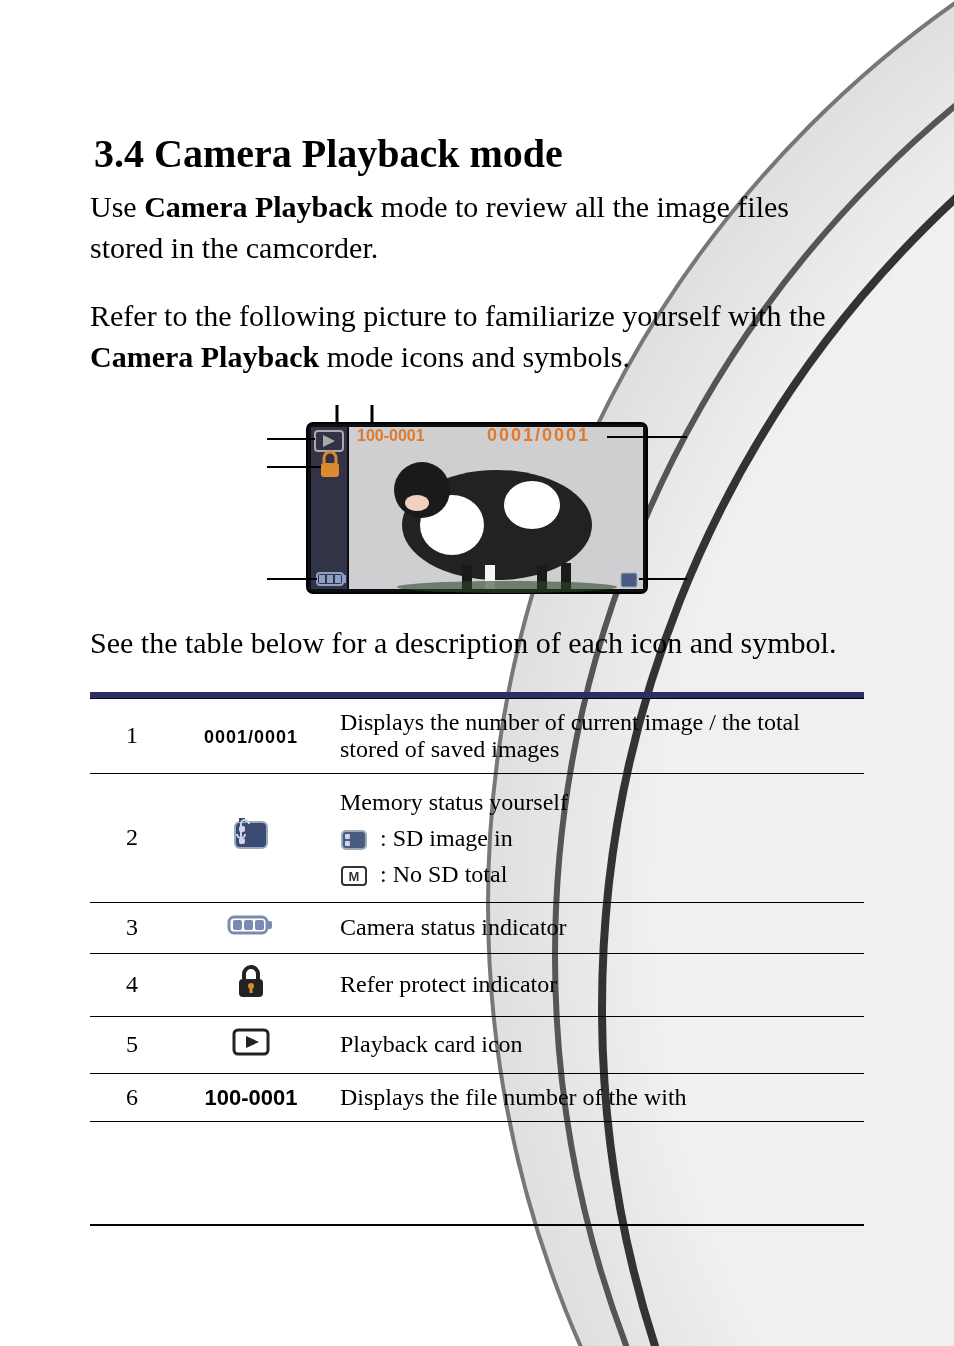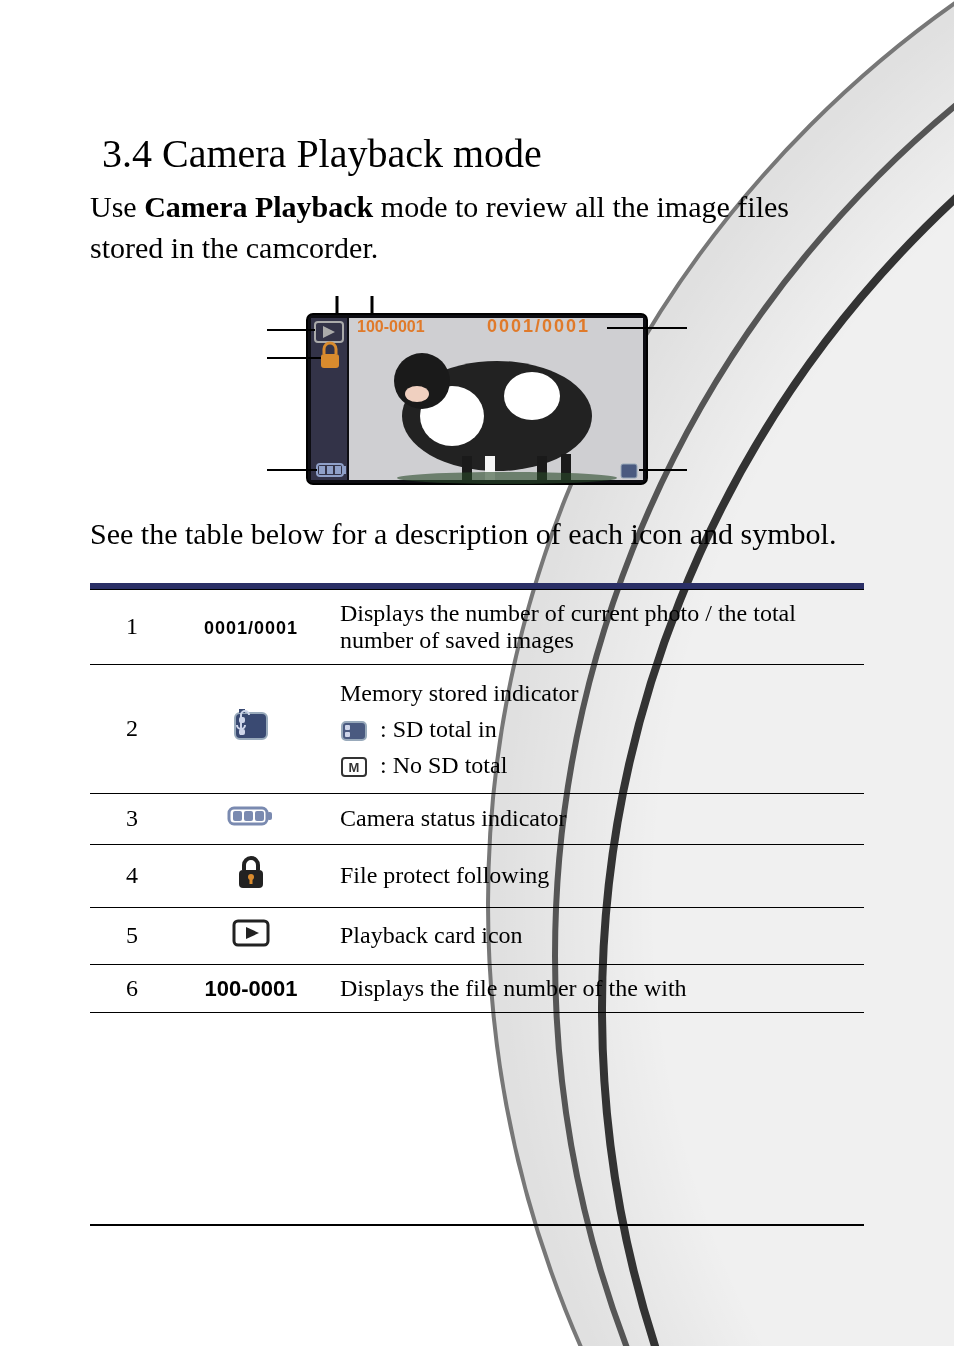--- a/index.html
+++ b/index.html
@@ -46,22 +46,22 @@
   }
   .curve3 {
     width: 2200px; height: 2200px;
     right: -1860px;
     top: -100px;
     border: 8px solid #333;
     background: transparent;
   }
   h1.section-title {
     font-size: 40px;
-    font-weight: normal;
-    margin: 0 0 10px 12px;
+    font-weight: bold;
+    margin: 0 0 10px 4px;
   }
   p.body {
     font-size: 30px;
     line-height: 1.35;
     margin: 4px 0 28px 0;
   }
   h2.subsection {
     font-size: 30px;
     font-weight: bold;
     margin: 0 0 10px 0;
@@ -132,20 +132,23 @@
 
 <div class="page">
 
   <h1 class="section-title">3.4 Camera Playback mode</h1>
 
   <p class="body">
     <span>Use </span><b>Camera Playback</b><span> mode to review all the image files stored in the camcorder.</span>
   </p>
 
 
+  <p class="body">
+    <span>Refer to the following picture to familiarize yourself with the </span><b>Camera Playback</b><span> mode icons and symbols.</span>
+  </p>
 
   <div class="screenshot-wrap">
     <div class="screenshot">
       <svg width="420" height="210" viewBox="0 0 420 210">
 
         <line x1="70" y1="0" x2="70" y2="18" stroke="#000" stroke-width="3"></line>
         <line x1="105" y1="0" x2="105" y2="18" stroke="#000" stroke-width="3"></line>
 
         <rect x="40" y="18" width="340" height="170" rx="6" fill="#0d0d12" stroke="#000" stroke-width="2"></rect>
 
@@ -196,42 +199,42 @@
   <table class="icon-table">
     <thead>
         <tr>
           <td colspan="3" style="padding:0;border:none;"></td>
         </tr>
       </thead>
     <tbody>
       <tr>
         <td>1</td>
         <td><span class="mono-counter">0001/0001</span></td>
-        <td>Displays the number of current photo / the total number of saved images</td>
+        <td>Displays the number of current image / the total stored of saved images</td>
       </tr>
       <tr>
         <td>2</td>
         <td>
           <svg width="40" height="34" viewBox="0 0 40 34">
             <rect x="4" y="4" width="32" height="26" rx="5" fill="#3a4a72" stroke="#9ab" stroke-width="2"></rect>
             <path d="M8 4 L14 4 L14 0 L8 0 Z M8 4 L8 30" fill="#3a4a72"></path>
             <path d="M10 6 L10 26 M10 6 a4 4 0 0 1 8 0 M14 16 a4 4 0 0 1 -8 0" stroke="#cfd6ea" stroke-width="2" fill="none"></path>
             <rect x="8" y="8" width="6" height="6" rx="2" fill="#cfd6ea"></rect>
             <rect x="8" y="20" width="6" height="6" rx="2" fill="#cfd6ea"></rect>
           </svg>
         </td>
         <td class="mem-lines">
-          <div>Memory stored indicator</div>
+          <div>Memory status yourself</div>
           <div>
             <svg class="mini-icon" width="28" height="22" viewBox="0 0 28 22">
               <rect x="2" y="2" width="24" height="18" rx="4" fill="#4a5a80" stroke="#9ab" stroke-width="2"></rect>
               <rect x="5" y="5" width="5" height="5" rx="1" fill="#cfd6ea"></rect>
               <rect x="5" y="12" width="5" height="5" rx="1" fill="#cfd6ea"></rect>
             </svg>
-            <span>: SD total in</span>
+            <span>: SD image in</span>
           </div>
           <div>
             <svg class="mini-icon" width="28" height="22" viewBox="0 0 28 22">
               <rect x="2" y="2" width="24" height="18" rx="3" fill="none" stroke="#333" stroke-width="2"></rect>
               <text x="14" y="16" text-anchor="middle" font-family="Arial" font-size="13" font-weight="bold" fill="#333">M</text>
             </svg>
             <span>: No SD total</span>
           </div>
         </td>
       </tr>
@@ -251,21 +254,21 @@
       <tr>
         <td>4</td>
         <td>
           <svg width="34" height="36" viewBox="0 0 34 36">
             <rect x="5" y="15" width="24" height="18" rx="4" fill="#222"></rect>
             <path d="M10 15 v-5 a7 7 0 0 1 14 0 v5" stroke="#222" stroke-width="4" fill="none"></path>
             <circle cx="17" cy="22" r="3" fill="#d98b2e"></circle>
             <rect x="15.5" y="22" width="3" height="7" fill="#d98b2e"></rect>
           </svg>
         </td>
-        <td>File protect following</td>
+        <td>Refer protect indicator</td>
       </tr>
       <tr>
         <td>5</td>
         <td>
           <svg width="40" height="30" viewBox="0 0 40 30">
             <rect x="3" y="3" width="34" height="24" rx="4" fill="none" stroke="#222" stroke-width="3"></rect>
             <polygon points="15,9 15,21 28,15" fill="#222"></polygon>
           </svg>
         </td>
         <td>Playback card icon</td>

